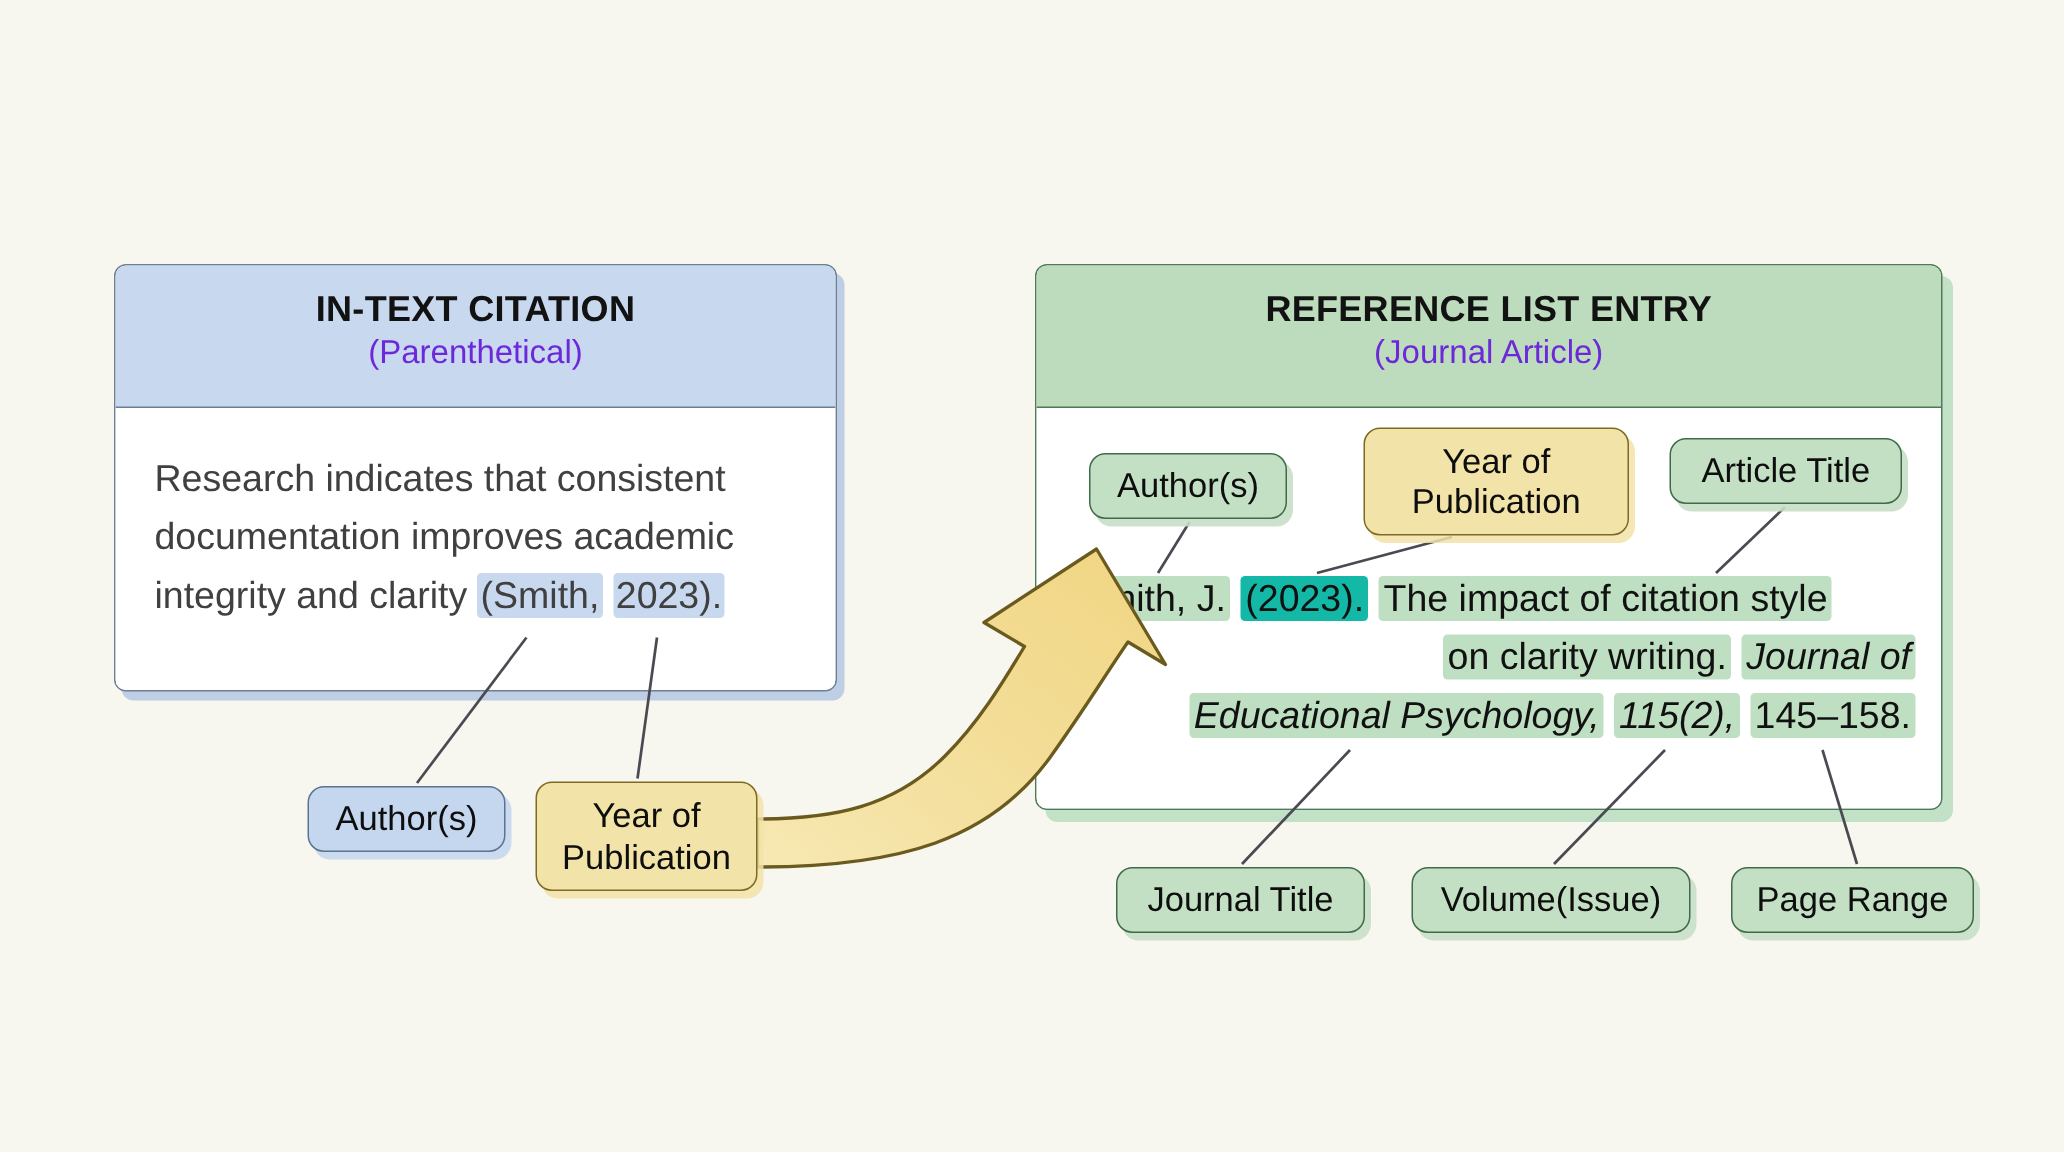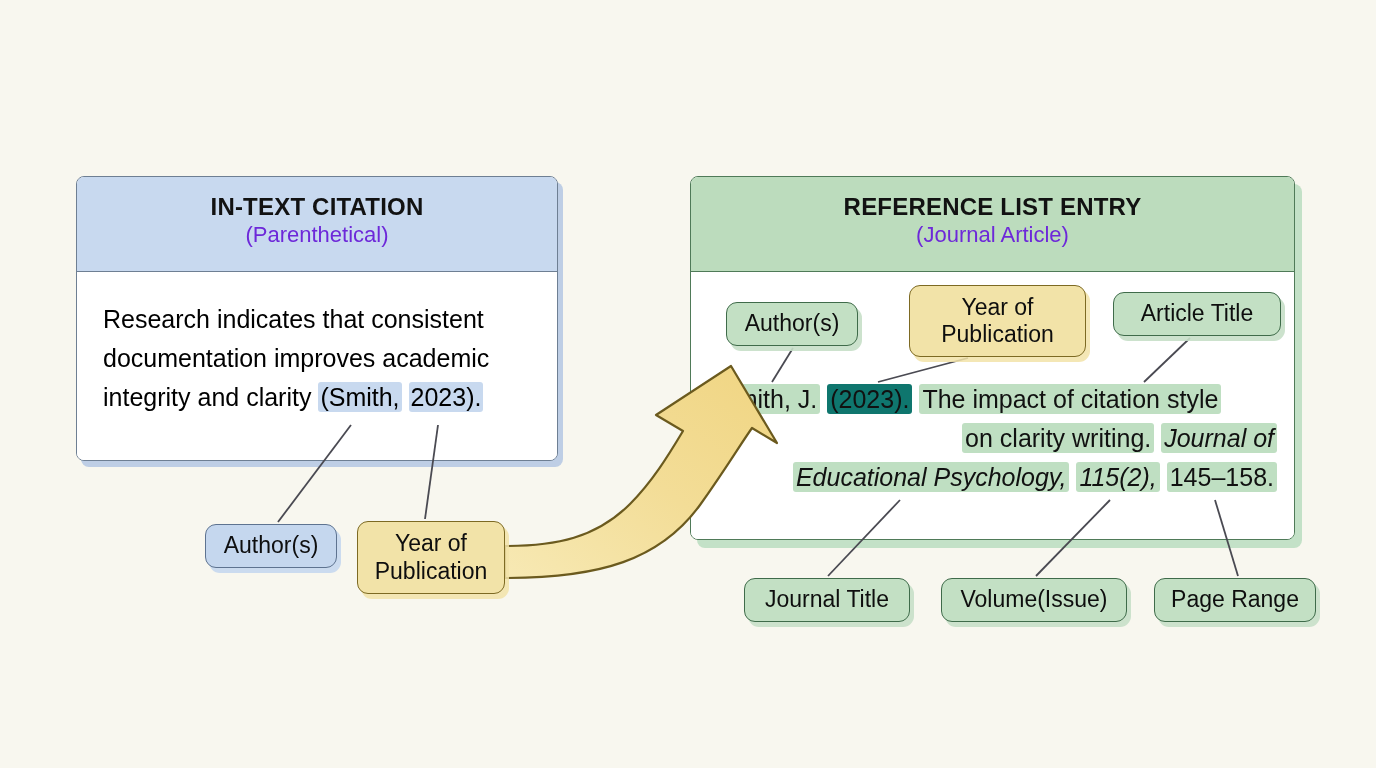--- a/index.html
+++ b/index.html
@@ -79,21 +79,21 @@
     border-bottom: 1.6px solid #6e7f93;
     height: 95px;
   }
   #card-intext .card-body {
     padding: 28px 26px 0 26px;
     height: calc(100% - 95px);
   }
   .intext-para {
     font-size: 25px;
     line-height: 39px;
-    color: #000000;
+    color: #404040;
   }
   .hl-blue {
     background: #c8d9ef;
     border-radius: 3px;
     padding: 1px 2px;
   }
 
   
   #card-ref {
     left: 690px;
@@ -128,21 +128,21 @@
     display: block;
     white-space: nowrap;
   }
   #ref-text .ln.first { text-align: left; }
   .hl-green {
     background: #bfdfc2;
     border-radius: 3px;
     padding: 1px 3px;
   }
   .hl-yellow {
-    background: #0f766e;
+    background: #14b8a6;
     border-radius: 3px;
     padding: 1px 3px;
     margin-top: 28px;
   }
   .ital { font-style: italic; }
 
   
   .pill {
     position: absolute;
     box-sizing: border-box;
@@ -173,21 +173,21 @@
     box-shadow: 4px 5px 0 0 rgba(242,227,168,0.85);
   }
   .pill.two-line { white-space: normal; }
 
   
   #pill-author-left   { left: 205px; top: 524px; width: 132px; height: 44px; }
   #pill-year-left     { left: 357px; top: 521px; width: 148px; height: 73px; }
 
   #pill-authors-ref   { left: 726px; top: 302px; width: 132px; height: 44px; }
   #pill-year-ref      { left: 909px; top: 285px; width: 177px; height: 72px; }
-  #pill-article-title { left: 1113px; top: 292px; width: 168px; height: 44px; }
+  #pill-article-title { left: 1113px; top: 292px; width: 155px; height: 44px; }
 
   #pill-journal-title { left: 744px; top: 578px; width: 166px; height: 44px; }
   #pill-volume-issue  { left: 941px; top: 578px; width: 186px; height: 44px; }
   #pill-page-range    { left: 1154px; top: 578px; width: 162px; height: 44px; }
 </style>
 </head>
 <body>
 
 <div id="stage">
 

